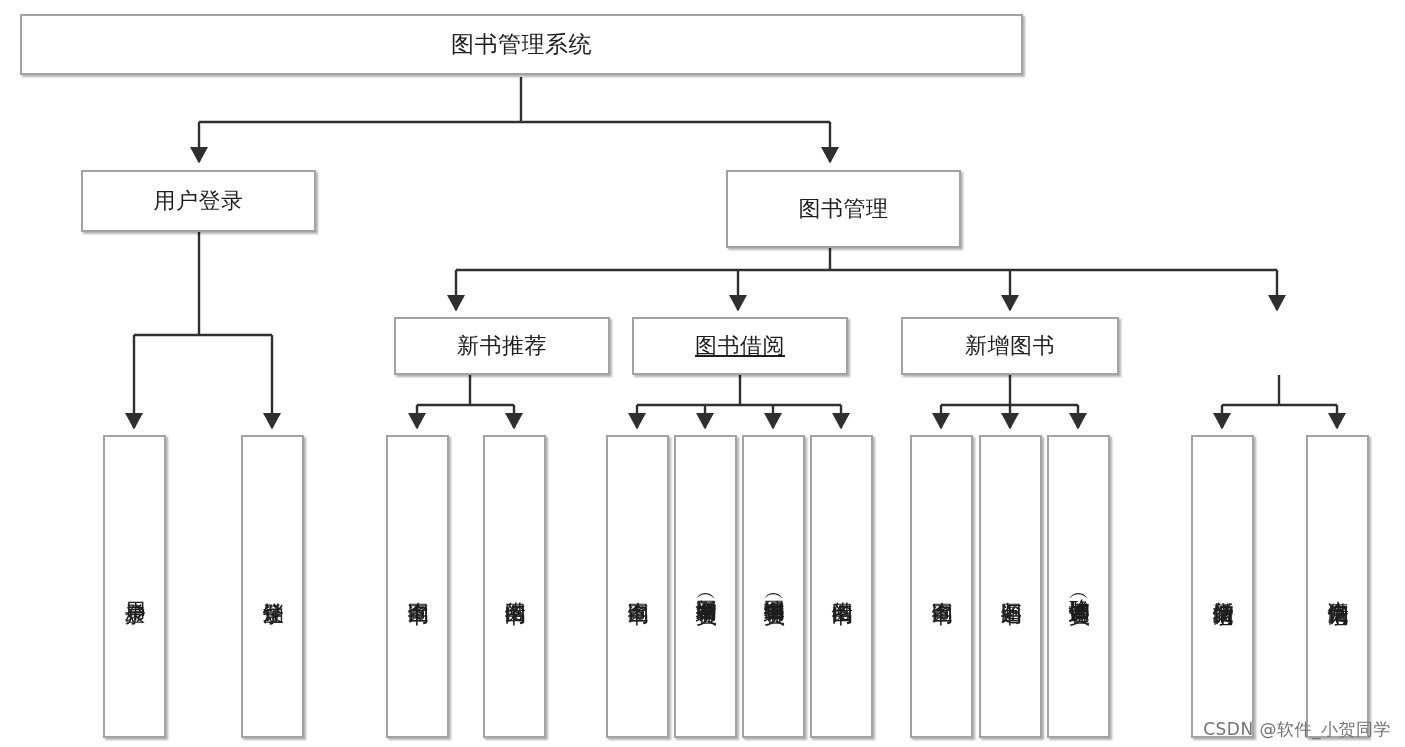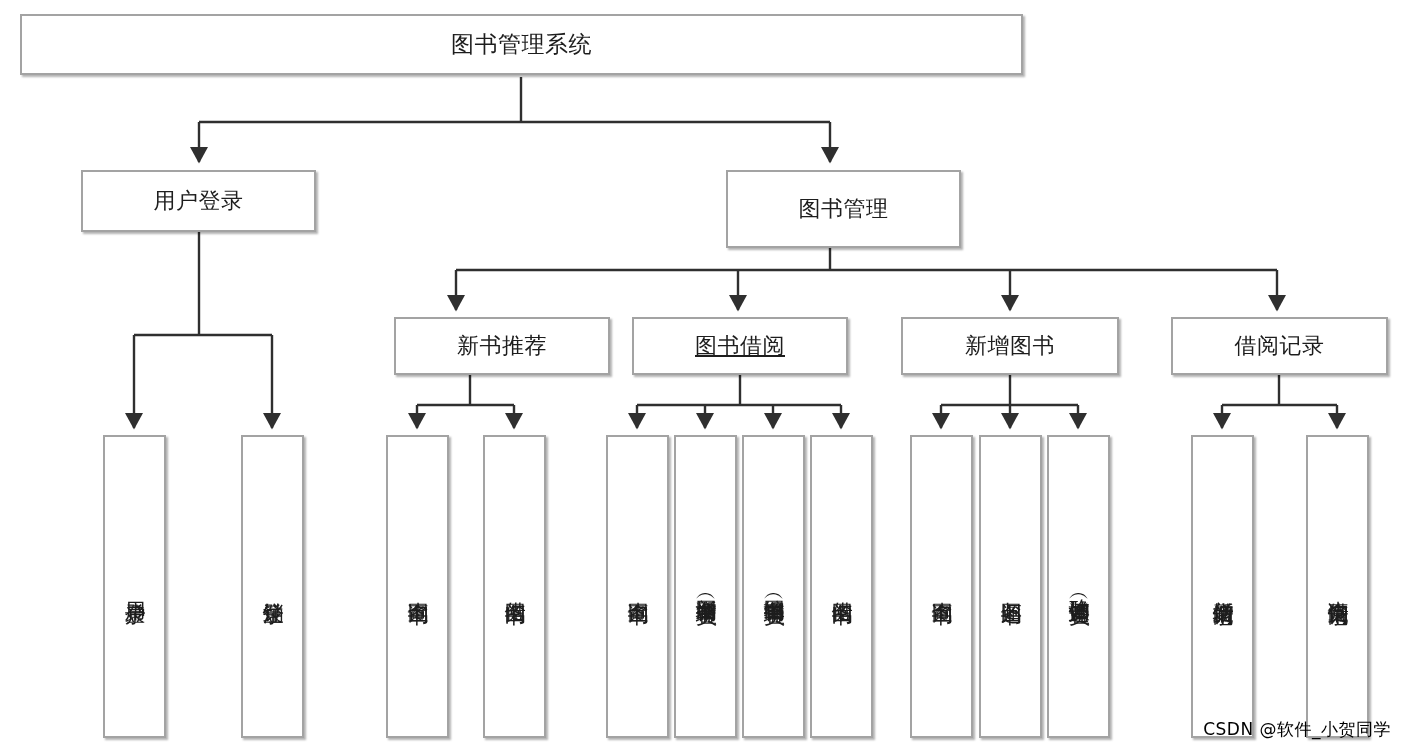--- a/index.html
+++ b/index.html
@@ -59,21 +59,21 @@
     line-height: 1.12;
     letter-spacing: 1px;
     max-height: 286px;
     white-space: normal;
   }
   #watermark {
     position: absolute;
     right: 14px;
     bottom: 6px;
     font-size: 17px;
-    color: #000000;
+    color: #737373;
     letter-spacing: 0.5px;
     white-space: nowrap;
   }
 </style>
 </head>
 <body>
 
 <div id="diagram-root">
 
   <svg id="edge-layer" viewBox="0 0 1405 747" width="1405" height="747">
@@ -139,23 +139,20 @@
 
   <div class="node level2" style="left:362px; top:317px; width:216px; height:58px;margin-left:32px;">
     <span class="node-label">新书推荐</span>
   </div>
   <div class="node level2" style="left:632px; top:317px; width:216px; height:58px;text-decoration:underline;">
     <span class="node-label">图书借阅</span>
   </div>
   <div class="node level2" style="left:901px; top:317px; width:218px; height:58px;">
     <span class="node-label">新增图书</span>
   </div>
-  <div class="node level2" style="left:1171px; top:317px; width:217px; height:58px;">
-    <span class="node-label">借阅记录</span>
-  </div>
 
   <div class="node leaf" style="left:103px; top:435px; width:63px; height:303px;">
     <span class="node-label">用户登录</span>
   </div>
   <div class="node leaf" style="left:241px; top:435px; width:63px; height:303px;">
     <span class="node-label">注销登录</span>
   </div>
 
   <div class="node leaf" style="left:386px; top:435px; width:63px; height:303px;">
     <span class="node-label">查询图书</span>

